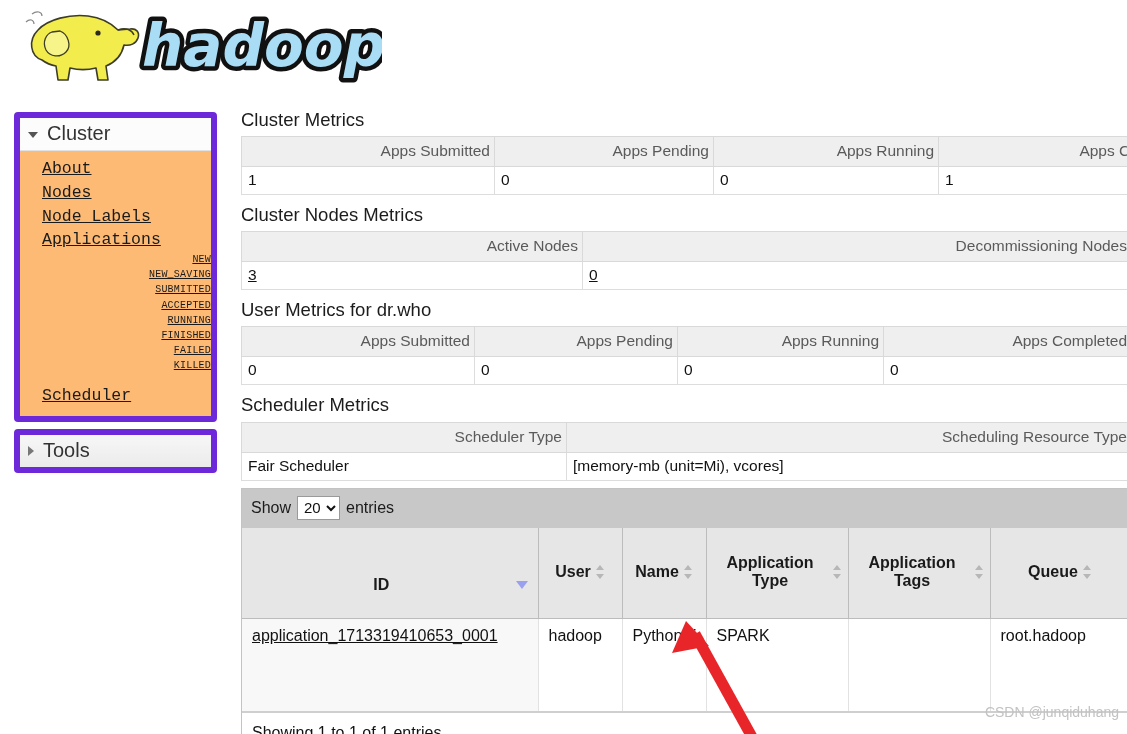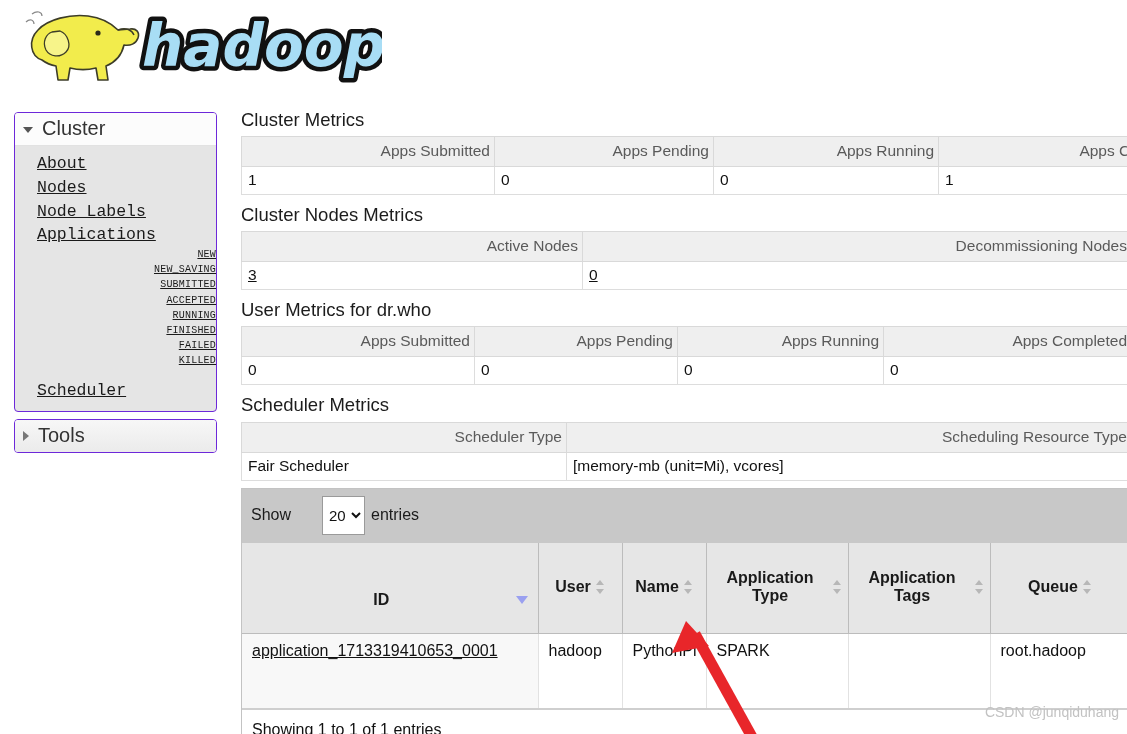--- a/index.html
+++ b/index.html
@@ -20,23 +20,23 @@
   }
   #logo-svg { display: block; }
 
   
   #sidebar {
     position: absolute;
     left: 14px; top: 112px;
     width: 203px;
   }
   .nav-block {
-    border: 1px solid #6d28d9;
+    border: 6px solid #6d28d9;
     border-radius: 4px;
-    background: #e5e5e5;
+    background: #fdba74;
     overflow: hidden;
   }
   .nav-head {
     background: #fcfcfc;
     border-bottom: 1px solid #e2e2e2;
     padding: 4px 8px 5px 8px;
     font-size: 20px;
     color: #333333;
     display: flex;
     align-items: center;
@@ -149,22 +149,21 @@
     align-items: center;
     gap: 6px;
   }
   #len-select {
     font-family: "Liberation Sans", sans-serif;
     font-size: 15px;
     padding: 1px 2px;
     border: 1px solid #9a9a9a;
     background: #ffffff;
     color: #111;
-    height: 39px;
-    margin-left: 25px;
+    height: 24px;
   }
   table#apps-table {
     border-collapse: collapse;
     width: 100%;
     table-layout: fixed;
     background: #ffffff;
   }
   table#apps-table th {
     background: #e6e6e6;
     border-right: 1px solid #bcbcbc;
@@ -210,21 +209,21 @@
   .th-id .label { flex: 1; text-align: center; }
 
   table#apps-table td {
     background: #ffffff;
     border-right: 1px solid #e2e2e2;
     border-bottom: 1px solid #cfcfcf;
     font-size: 16px;
     color: #111111;
     padding: 8px 6px 8px 10px;
     vertical-align: top;
-    height: 75px;
+    height: 93px;
   }
   table#apps-table td.col-id {
     background: #f8f8f8;
     border-right: 1px solid #e2e2e2;
   }
   td.col-id .applink {
     color: #111111;
     text-decoration: underline;
     cursor: pointer;
     font-size: 16px;

